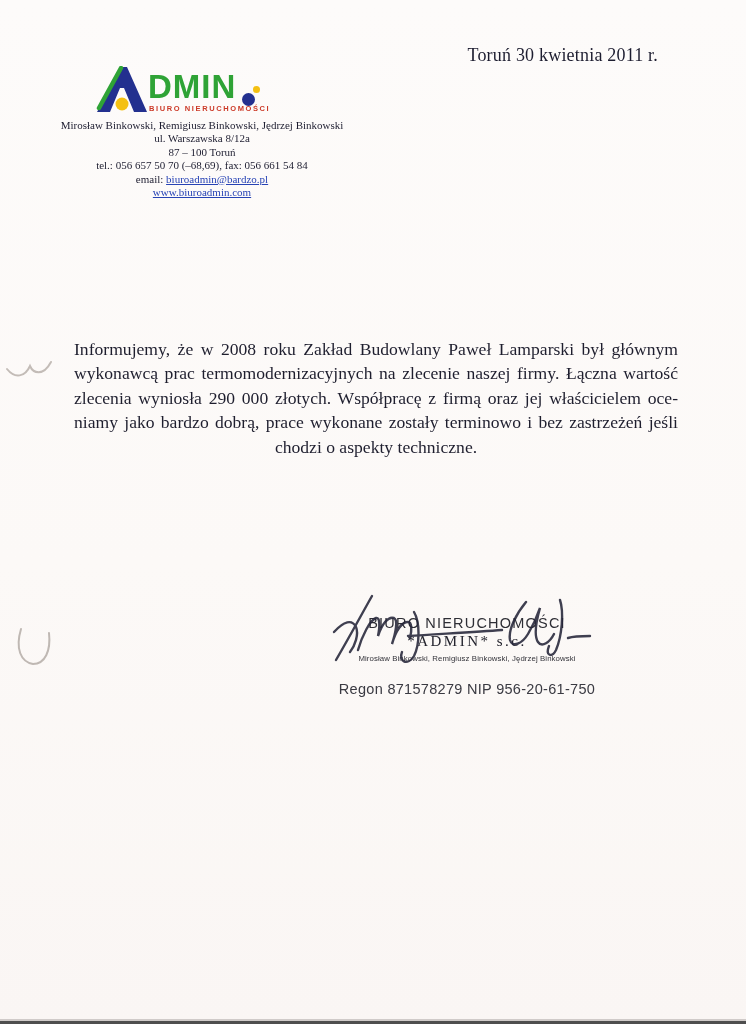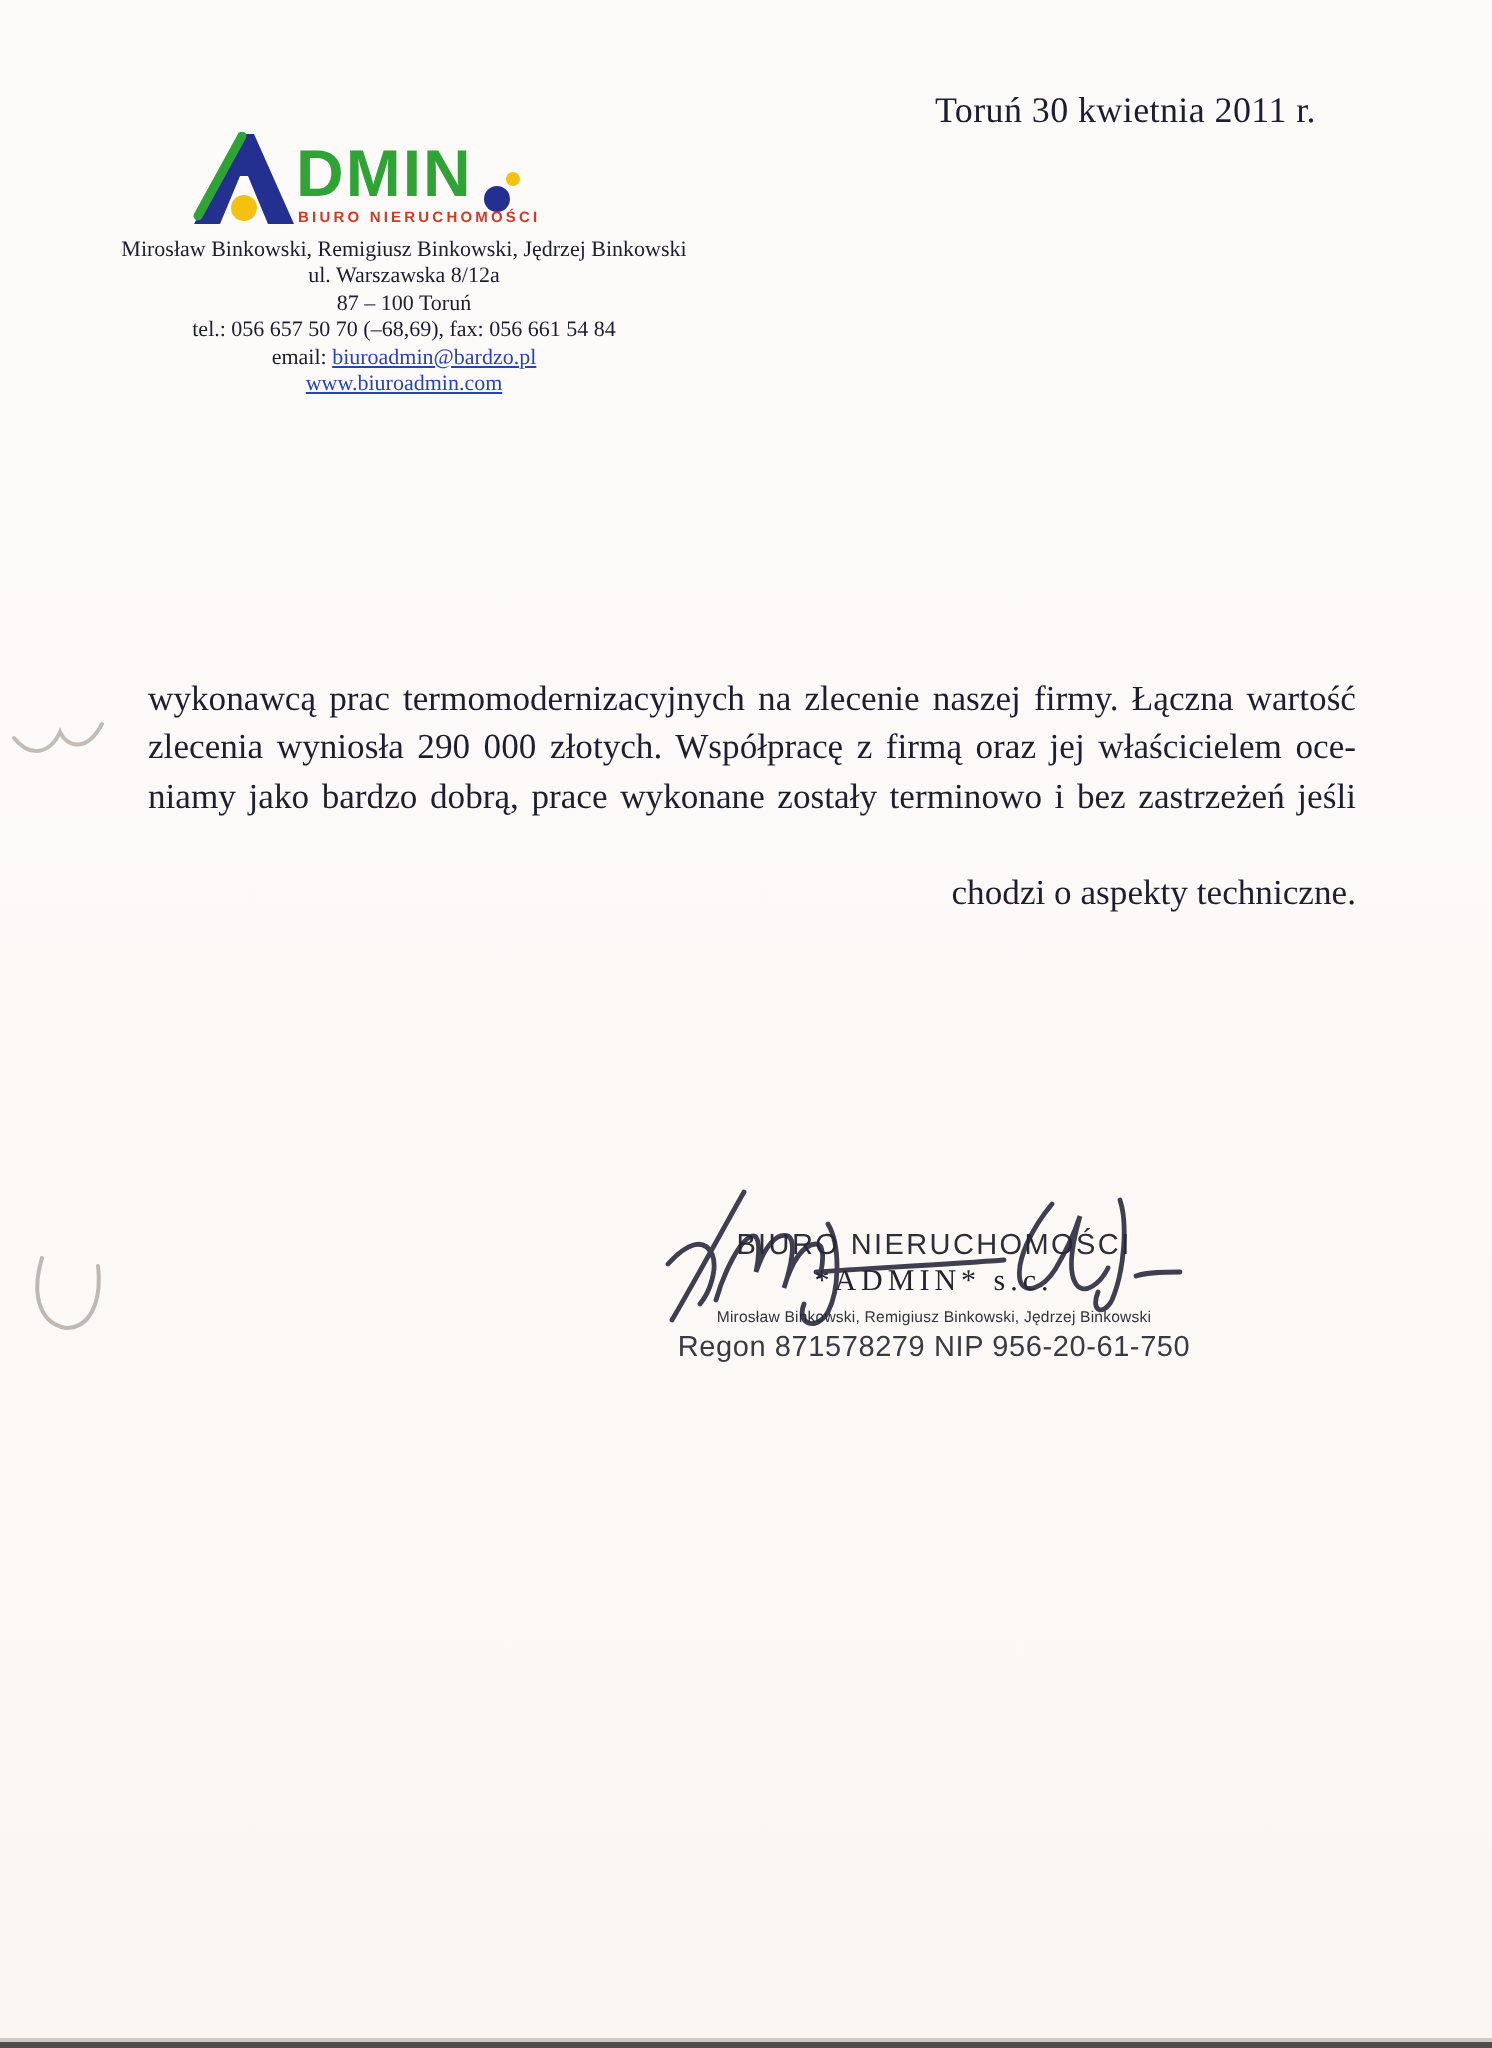--- a/index.html
+++ b/index.html
@@ -50,32 +50,32 @@
   }
   .address a{color:#2743b5;text-decoration:underline;}
   .address .link-line{display:block;}
 
   
   .letter-body{
     position:absolute;left:74px;top:337px;width:604px;
     font-size:17.6px;line-height:24.4px;color:#1e1e2e;
   }
   .letter-body .jline{text-align:justify;text-align-last:justify;}
-  .letter-body .jline-last{text-align:right;margin-top:24px;}
+  .letter-body .jline-last{text-align:center;}
 
   
   .stamp{
     position:absolute;left:333px;top:615px;width:268px;
     text-align:center;color:#2b2b32;
   }
   .stamp-l1{font-family:"Liberation Sans",sans-serif;font-size:14.5px;letter-spacing:1.2px;color:#2e2e35;}
   .stamp-l2{font-family:"Liberation Serif",serif;font-weight:normal;font-size:15px;letter-spacing:2.5px;margin-top:2px;color:#24242e;}
   .stamp-l3{font-family:"Liberation Sans",sans-serif;font-size:7.8px;letter-spacing:.1px;margin-top:4px;white-space:nowrap;color:#33333a;}
   .stamp-l4{font-family:"Liberation Sans",sans-serif;font-size:15.5px;letter-spacing:.4px;margin-top:2px;color:#2e2e35;}
-  .stamp-l5{font-family:"Liberation Sans",sans-serif;font-size:14.5px;letter-spacing:.3px;margin-top:3px;color:#3a3a42;}
+  .stamp-l5{font-family:"Liberation Sans",sans-serif;font-size:14.5px;letter-spacing:.3px;margin-top:18px;color:#3a3a42;}
 
   .signature{position:absolute;left:328px;top:590px;width:270px;height:84px;pointer-events:none;}
 
   .hole-mark{position:absolute;}
   .hole-top{left:5px;top:349px;}
   .hole-bottom{left:13px;top:625px;}
 </style>
 </head>
 <body>
 
@@ -105,20 +105,21 @@
   </div>
 
   <svg class="hole-mark hole-top" width="48" height="34" viewBox="0 0 48 34">
     <path d="M2 20 C10 30 20 28 25 17 C28 24 38 28 46 13" fill="none" stroke="#c3bcb7" stroke-width="2" stroke-linecap="round"></path>
   </svg>
   <svg class="hole-mark hole-bottom" width="42" height="44" viewBox="0 0 42 44">
     <path d="M8 4 C2 24 8 37 20 39 C32 39 38 26 36 8" fill="none" stroke="#bfb8b3" stroke-width="2" stroke-linecap="round"></path>
   </svg>
 
   <div class="letter-body">
+    <div class="jline">Informujemy, że w 2008 roku Zakład Budowlany Paweł Lamparski był głównym</div>
     <div class="jline">wykonawcą prac termomodernizacyjnych na zlecenie naszej firmy. Łączna wartość</div>
     <div class="jline">zlecenia wyniosła 290 000 złotych. Współpracę z firmą oraz jej właścicielem oce-</div>
     <div class="jline">niamy jako bardzo dobrą, prace wykonane zostały terminowo i  bez zastrzeżeń jeśli</div>
     <div class="jline-last">chodzi o aspekty techniczne.</div>
   </div>
 
   <div class="stamp">
     <div class="stamp-l1">BIURO NIERUCHOMOŚCI</div>
     <div class="stamp-l2">*ADMIN* s.c.</div>
     <div class="stamp-l3">Mirosław Binkowski, Remigiusz Binkowski, Jędrzej Binkowski</div>

